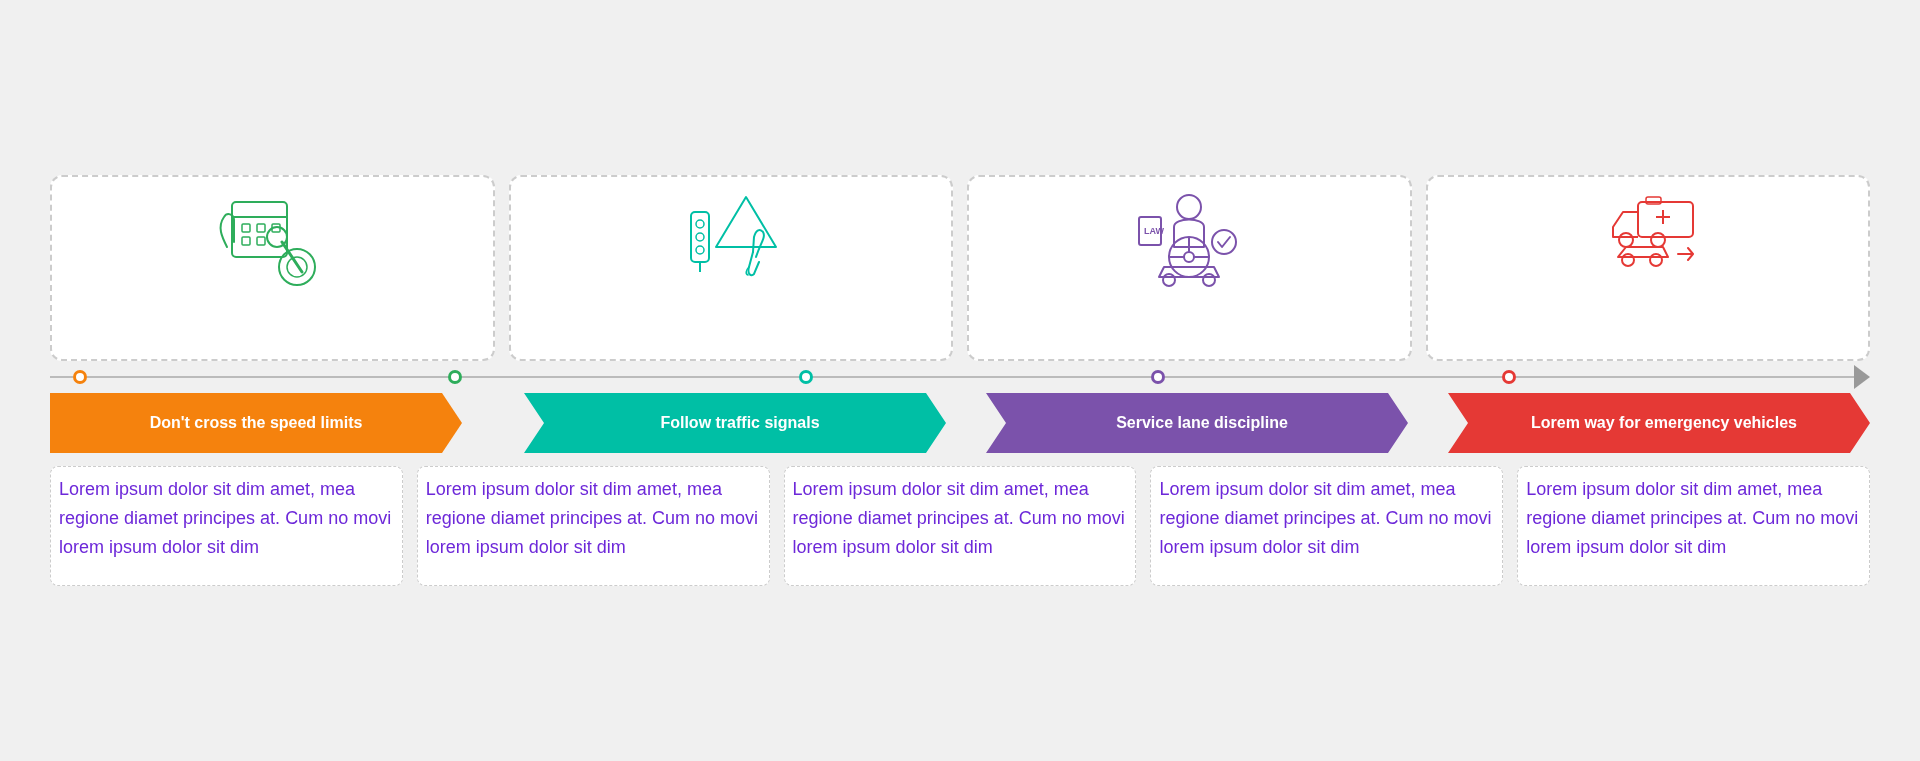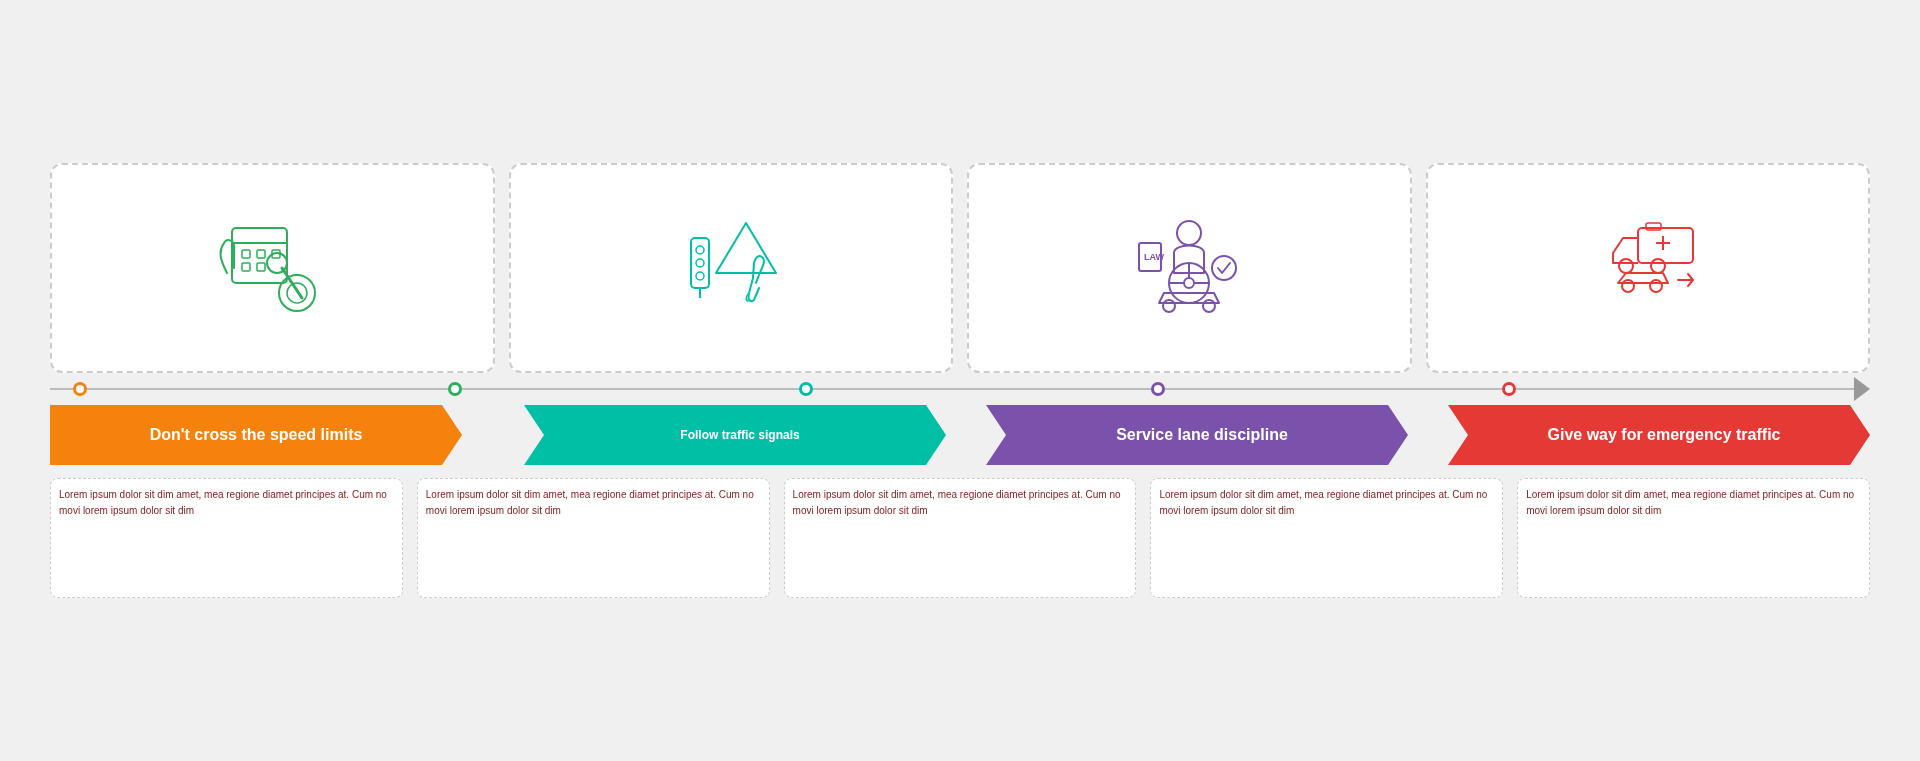--- a/index.html
+++ b/index.html
@@ -48,22 +48,22 @@
     }
     .desc-item {
       flex: 1;
       padding: 8px 8px;
       border: 1.5px dashed #ccc;
       border-radius: 8px;
       background: white;
       min-height: 120px;
     }
     .desc-text {
-      font-size: 10px;
-      color: #7f1d1d;
+      font-size: 18px;
+      color: #6d28d9;
       line-height: 1.6;
     }
     
     .dot {
       width: 14px;
       height: 14px;
       border-radius: 50%;
       border: 3px solid;
       background: white;
       position: relative;
@@ -105,23 +105,22 @@
       width: 100%;
       gap: 14px;
       margin-bottom: 0;
     }
     .top-card {
       flex: 1;
       background: white;
       border-radius: 12px;
       border: 2px dashed #ccc;
       display: flex;
-      align-items: center;
-      justify-content: center;
-      height: 210px;
+      justify-content: center;
+      height: 186px;
       position: relative;
     }
   </style>
 </head>
 <body>
 
 <div class="infographic">
 
   <div class="top-section">
 
@@ -238,29 +237,29 @@
   </div>
 
   <div style="display:flex; width:100%; gap:18px; align-items:stretch; margin-bottom:8px;">
 
     <div class="arrow-banner first" style="background: #F5820D; flex:1;">
       <span style="font-size:16px; font-weight:bold; color:white; text-align:center; line-height:1.2;">Don't cross the speed limits</span>
     </div>
     <div style="width:4px;"></div>
     <div style="width:4px;"></div>
     <div class="arrow-banner" style="background: #00BFA5; flex:1;">
-      <span style="font-size:12px; font-weight:bold; color:white; text-align:center; line-height:1.2;">Follow traffic signals</span>
+      <span style="font-size:16px; font-weight:bold; color:white; text-align:center; line-height:1.2;">Follow traffic signals</span>
     </div>
     <div style="width:4px;"></div>
     <div class="arrow-banner" style="background: #7B52AB; flex:1;">
       <span style="font-size:16px; font-weight:bold; color:white; text-align:center; line-height:1.2;">Service lane discipline</span>
     </div>
     <div style="width:4px;"></div>
     <div class="arrow-banner" style="background: #E53935; flex:1;">
-      <span style="font-size:16px; font-weight:bold; color:white; text-align:center; line-height:1.2;">Give way for emergency traffic</span>
+      <span style="font-size:16px; font-weight:bold; color:white; text-align:center; line-height:1.2;">Lorem way for emergency vehicles</span>
     </div>
 
   </div>
 
   <div class="desc-row">
 
     <div class="desc-item">
       <p class="desc-text">Lorem ipsum dolor sit dim amet, mea regione diamet principes at. Cum no movi lorem ipsum dolor sit dim</p>
     </div>
     <div class="desc-item">

